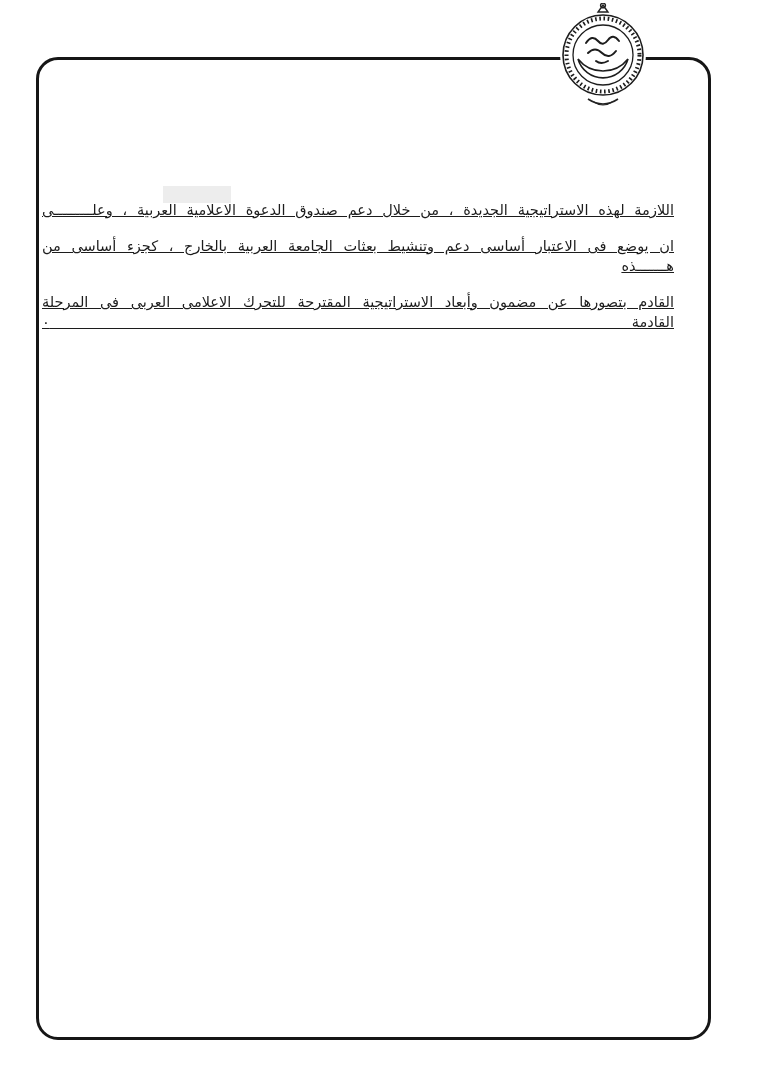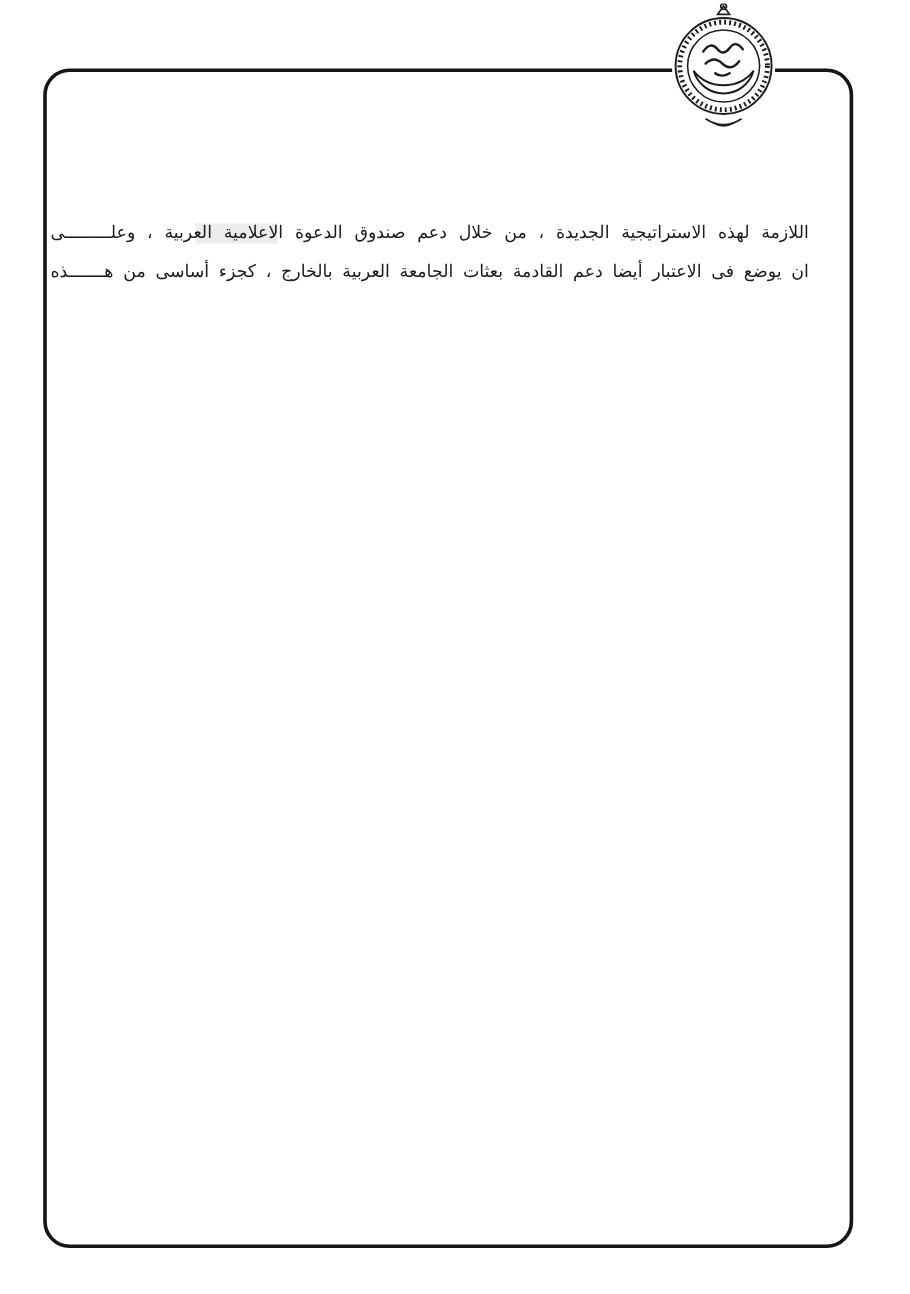--- a/index.html
+++ b/index.html
@@ -44,27 +44,28 @@
     left: 42px;
     top: 184px;
     width: 632px;
     direction: rtl;
     unicode-bidi: embed;
     color: #1c1c1c;
     font-size: 14.5px;
     z-index: 2;
   }
   .textblock p {
-    margin: 0 0 13px 0;
+    margin: 16px 0 13px 0;
     line-height: 20px;
     text-align: justify;
     text-align-last: justify;
     word-spacing: 3px;
     letter-spacing: 0.2px;
     white-space: normal;
+    text-decoration: underline;
   }
   
   .scan-artifact {
     position: absolute;
     left: 163px;
     top: 186px;
     width: 68px;
     height: 17px;
     background: #9a9a9a;
     opacity: 0.18;
@@ -101,16 +102,17 @@
         <path d="M38 58 q5 4 12 0"></path>
       </g>
 
       <path d="M30 96 q15 10 30 0" fill="none" stroke="#222222" stroke-width="1.6"></path>
       <path d="M36 99 q9 6 18 0" fill="none" stroke="#222222" stroke-width="1.2"></path>
     </svg>
   </div>
 
   <div class="textblock" dir="rtl">
     <p>اللازمة لهذه الاستراتيجية الجديدة ، من خلال دعم صندوق الدعوة الاعلامية العربية ، وعلـــــــــى</p>
-    <p>ان يوضع فى الاعتبار أيضا دعم القادمة بعثات الجامعة العربية بالخارج ، كجزء أساسى من هـــــــذه</p>
+    <p>ان يوضع فى الاعتبار أساسى دعم وتنشيط بعثات الجامعة العربية بالخارج ، كجزء أساسى من هـــــــذه</p>
+    <p>القادم بتصورها عن مضمون وأبعاد الاستراتيجية المقترحة للتحرك الاعلامى العربى فى المرحلة القادمة ٠</p>
   </div>
 
 </div>
 
 </body></html>

